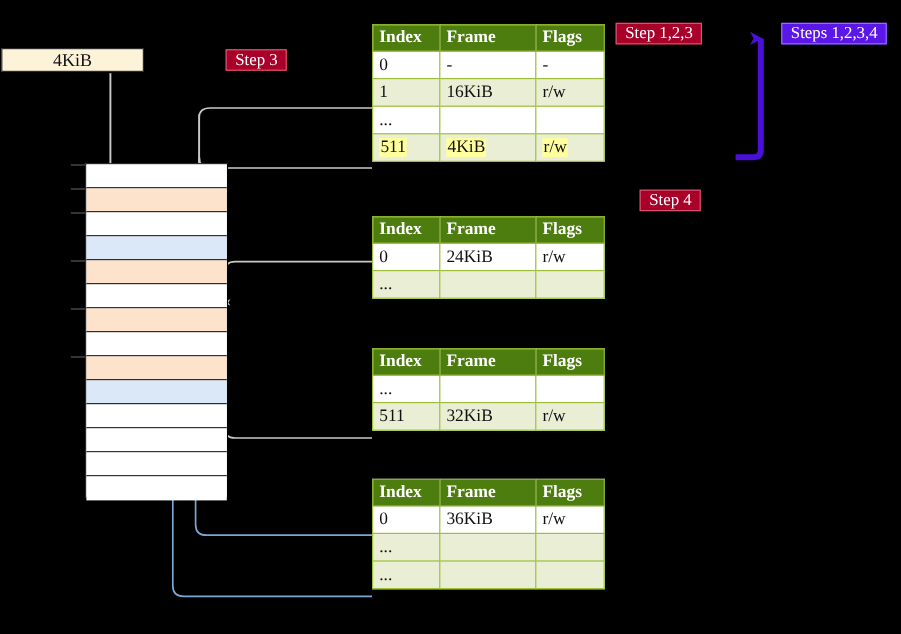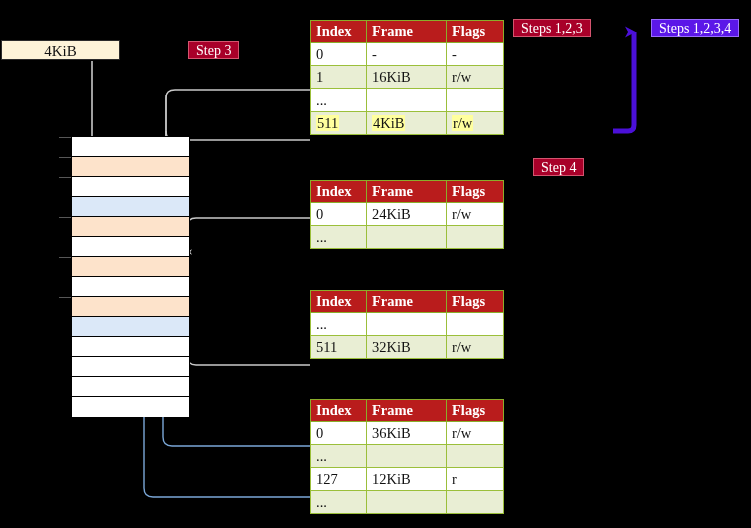--- a/index.html
+++ b/index.html
@@ -96,21 +96,21 @@
   
   .ptable {
     position: absolute;
     border-collapse: collapse;
     background: #ffffff;
     font-size: 14px;
     color: #111111;
     table-layout: fixed;
   }
   .ptable th {
-    background: #b91c1c;
+    background: #4d7c0f;
     color: #ffffff;
     font-weight: bold;
     font-size: 14.5px;
     text-align: left;
     padding: 2px 5px;
     border: 1px solid #8aad2a;
     height: 19px;
     box-sizing: border-box;
   }
   .ptable td {
@@ -166,21 +166,21 @@
 
     <path d="M144,213 L144,488 Q144,497 153,497 L310,497" stroke="#7ba7d7" stroke-width="1.4" fill="none"></path>
     <path d="M144,235 L144,207" stroke="#4a73ab" stroke-width="1.6" fill="none" marker-end="url(#ah-blue)"></path>
 
     <path d="M613,131 L628,131 Q634,131 634,125 L634,32" stroke="#4b10d8" stroke-width="5" fill="none" marker-end="url(#ah-purple)"></path>
   </svg>
 
   <div class="sizebox" style="left:1px; top:40px; width:119px;">4KiB</div>
 
   <div class="badge red" style="left:188px; top:41px;">Step 3</div>
-  <div class="badge red" style="left:513px; top:19px;">Steps 1,2,3</div>
+  <div class="badge red" style="left:513px; top:19px;">Step 1,2,3</div>
   <div class="badge blue" style="left:651px; top:19px;">Steps 1,2,3,4</div>
   <div class="badge red" style="left:521px; top:158px;margin-left:12px;">Step 4</div>
 
   <div id="memcol">
       <div class="memrow white"></div>
       <div class="memrow orange"></div>
       <div class="memrow white"></div>
       <div class="memrow blue"></div>
       <div class="memrow orange"></div>
       <div class="memrow white"></div>
@@ -288,25 +288,20 @@
         <tr class="odd">
           <td class="col-index">0</td>
           <td class="col-frame">36KiB</td>
           <td class="col-flags">r/w</td>
         </tr>
         <tr class="even">
           <td class="col-index">...</td>
           <td class="col-frame"></td>
           <td class="col-flags"></td>
         </tr>
-        <tr class="odd">
-          <td class="col-index">127</td>
-          <td class="col-frame">12KiB</td>
-          <td class="col-flags">r</td>
-        </tr>
         <tr class="even">
           <td class="col-index">...</td>
           <td class="col-frame"></td>
           <td class="col-flags"></td>
         </tr>
       </tbody>
   </table>
 
 </div>
 

